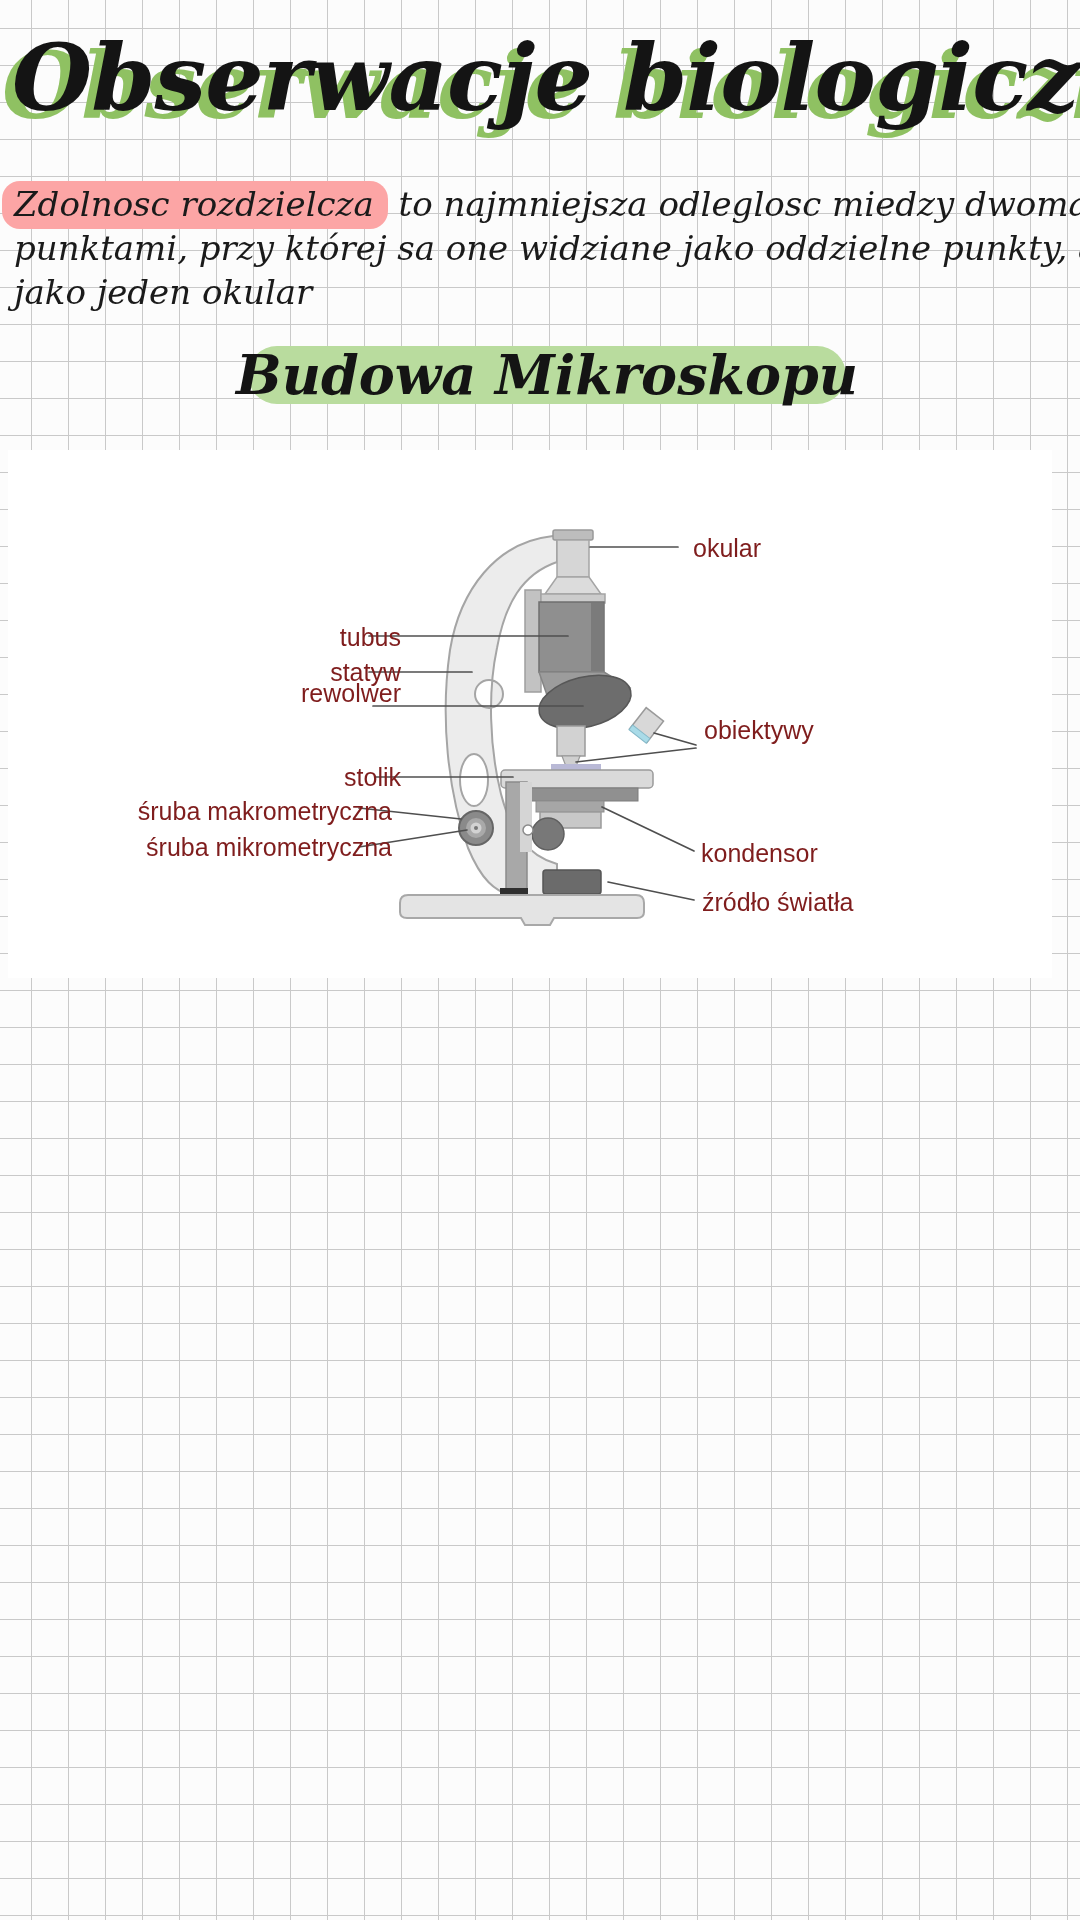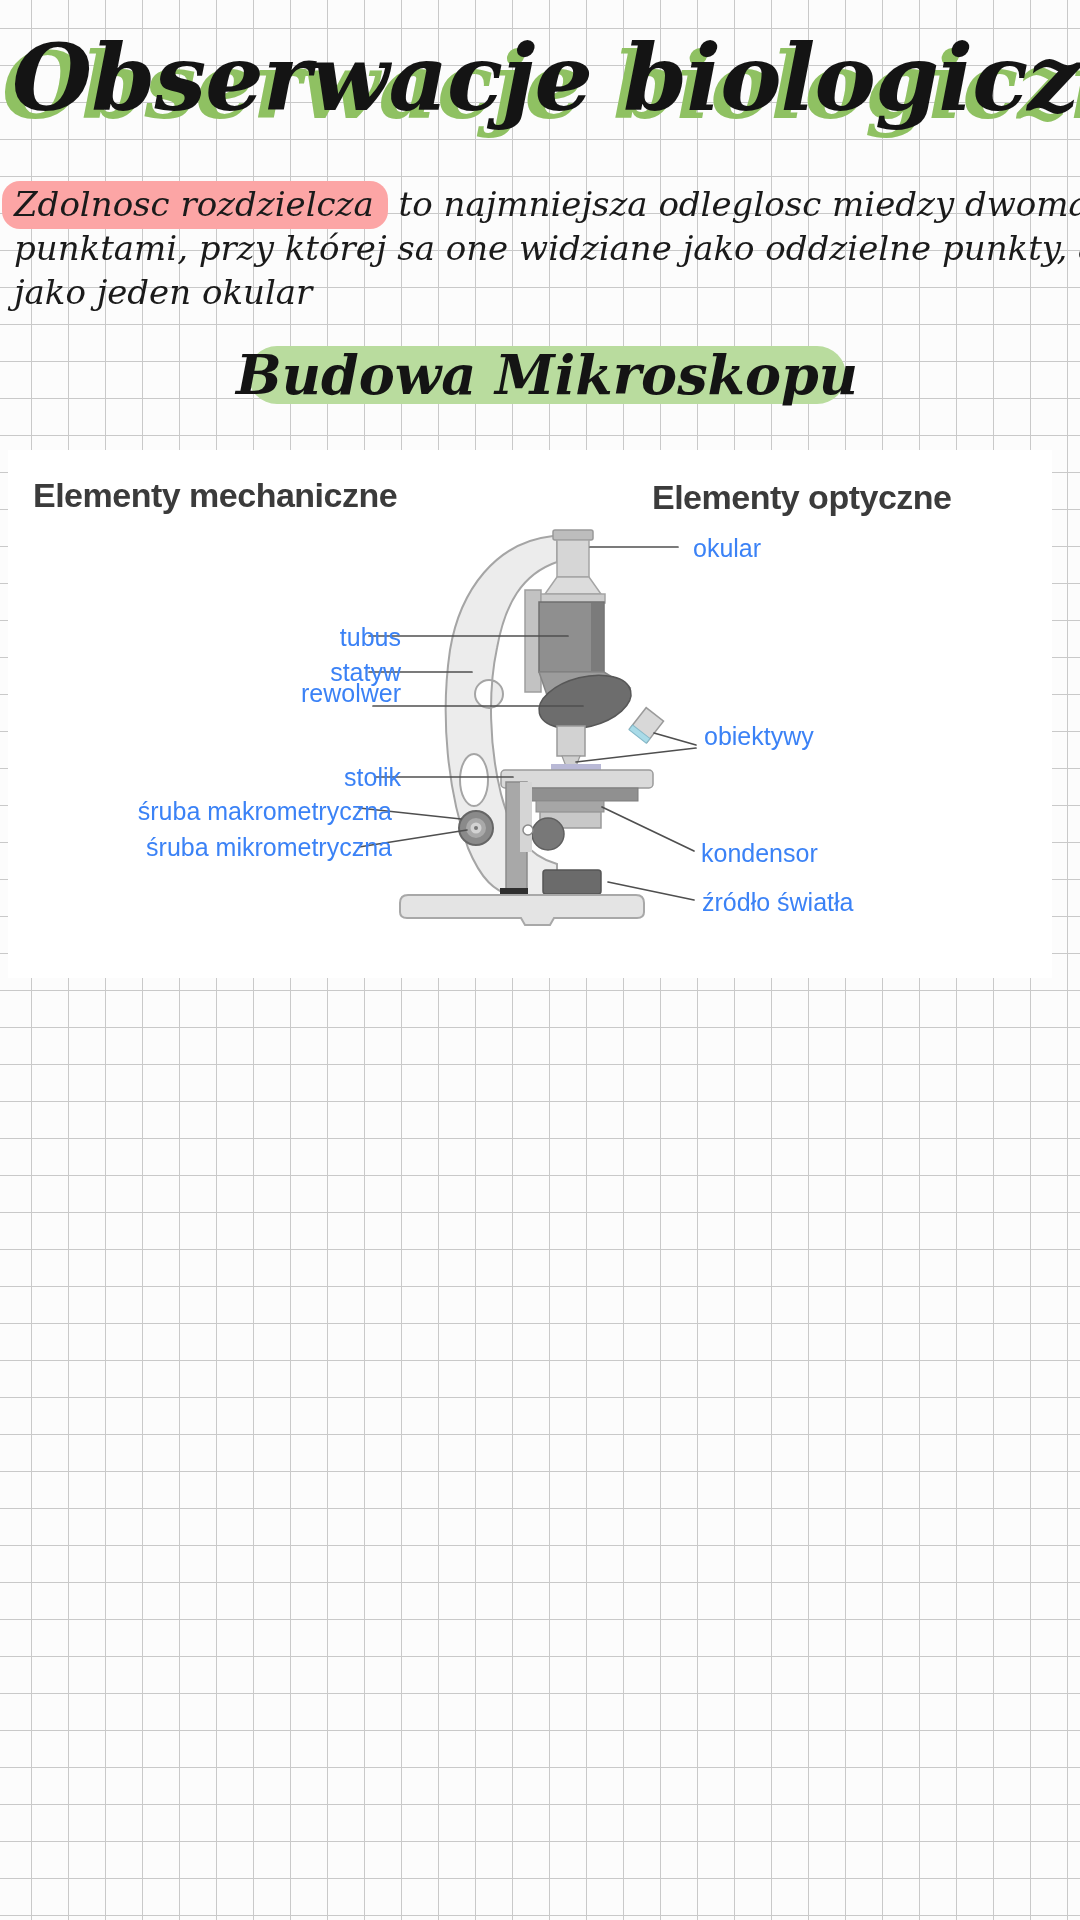--- a/index.html
+++ b/index.html
@@ -41,31 +41,31 @@
     position:absolute;left:8px;top:450px;width:1044px;height:528px;
     background:#ffffff;
   }
   .panel-header{
     position:absolute;font-size:34px;font-weight:bold;color:#3b3b3b;
     white-space:nowrap;letter-spacing:-0.5px;
   }
   .hdr-left{left:25px;top:26px;}
   .hdr-right{left:644px;top:28px;}
   .diag-label{
-    position:absolute;font-size:25px;line-height:26px;color:#3b82f6;
+    position:absolute;font-size:25px;line-height:26px;color:#7f1d1d;
     white-space:nowrap;
   }
   .lbl-okular{left:685px;top:85px;}
   .lbl-tubus{right:651px;top:174px;text-align:right;}
   .lbl-statyw{right:651px;top:209px;text-align:right;}
   .lbl-rewolwer{right:651px;top:230px;text-align:right;}
   .lbl-stolik{right:651px;top:314px;text-align:right;}
   .lbl-makro{right:660px;top:348px;text-align:right;}
   .lbl-mikro{right:660px;top:384px;text-align:center;}
-  .lbl-obiektywy{left:696px;top:273px;}
+  .lbl-obiektywy{left:696px;top:267px;}
   .lbl-kondensor{left:693px;top:390px;}
   .lbl-zrodlo{left:694px;top:439px;}
   svg.mscope{position:absolute;left:0;top:0;width:1044px;height:528px;}
 </style>
 </head>
 <body>
 
 <div class="script page-title">Obserwacje biologiczne</div>
 
 <div class="script para">
@@ -150,22 +150,20 @@
       <line x1="688" y1="295" x2="646" y2="283"></line>
       <line x1="688" y1="298" x2="568" y2="312"></line>
       <line x1="367" y1="327" x2="505" y2="327"></line>
       <line x1="351" y1="358" x2="453" y2="369"></line>
       <line x1="351" y1="397" x2="459" y2="380"></line>
       <line x1="594" y1="357" x2="686" y2="401"></line>
       <line x1="600" y1="432" x2="686" y2="450"></line>
     </g>
   </svg>
 
-  <div class="panel-header hdr-left">Elementy mechaniczne</div>
-  <div class="panel-header hdr-right">Elementy optyczne</div>
 
   <div class="diag-label lbl-okular">okular</div>
   <div class="diag-label lbl-tubus">tubus</div>
   <div class="diag-label lbl-statyw">statyw</div>
   <div class="diag-label lbl-rewolwer">rewolwer</div>
   <div class="diag-label lbl-stolik">stolik</div>
   <div class="diag-label lbl-makro">śruba makrometryczna</div>
   <div class="diag-label lbl-mikro">śruba mikrometryczna</div>
   <div class="diag-label lbl-obiektywy">obiektywy</div>
   <div class="diag-label lbl-kondensor">kondensor</div>

